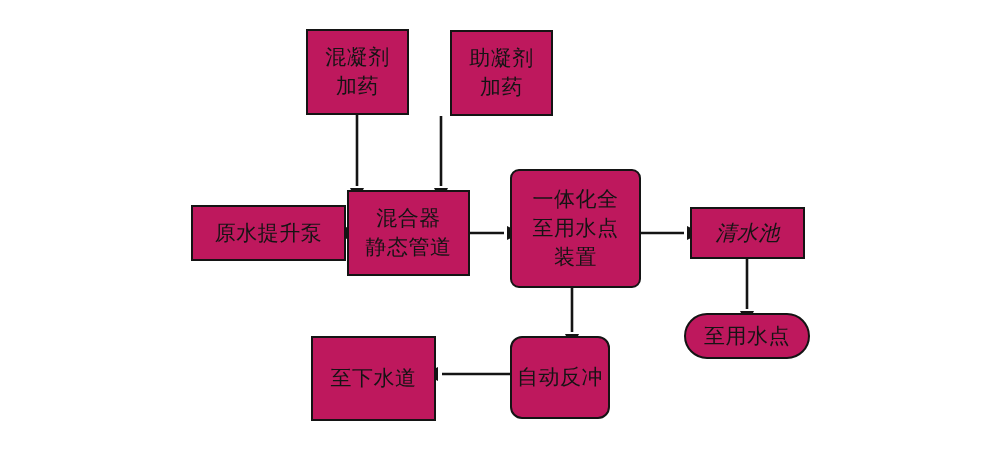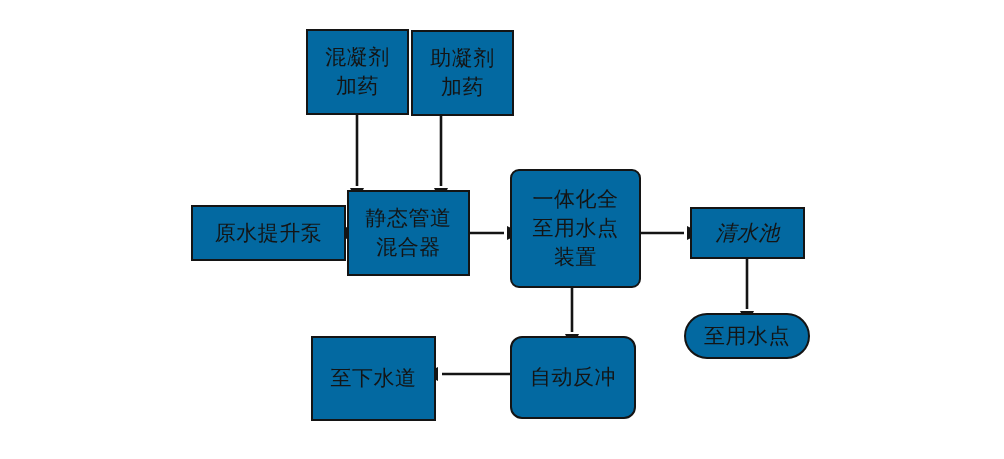--- a/index.html
+++ b/index.html
@@ -12,21 +12,21 @@
     width: 1004px;
     height: 459px;
     background: #ffffff;
     font-family: "Liberation Sans", "DejaVu Sans", sans-serif;
     overflow: hidden;
   }
   .node {
     position: absolute;
     box-sizing: border-box;
     border: 2px solid #1a1a1a;
-    background: #0369a1;
+    background: #be185d;
     display: flex;
     flex-direction: column;
     align-items: center;
     justify-content: center;
     color: #141414;
     font-size: 21px;
     line-height: 1.38;
     letter-spacing: 0.5px;
     text-align: center;
     white-space: pre;
@@ -74,22 +74,22 @@
         <path d="M 572,288 L 572,332" stroke="#141414" stroke-width="2.6" fill="none"></path>
         <polygon points="572,348 565,334 579,334" fill="#141414"></polygon>
       </g>
       <g>
         <path d="M 510,374 L 442,374" stroke="#141414" stroke-width="2.6" fill="none"></path>
         <polygon points="424,374 438,367 438,381" fill="#141414"></polygon>
       </g>
     </svg>
   <div id="nodes-layer">
       <div class="node" style="left: 306px; top: 29px; width: 103px; height: 86px; border-color: rgb(20, 20, 20); color: rgb(20, 20, 20);"><span class="ln">混凝剂</span><span class="ln">加药</span></div>
-      <div class="node" style="left: 411px; top: 30px; width: 103px; height: 86px; border-color: rgb(20, 20, 20); color: rgb(20, 20, 20);"><span class="ln">助凝剂</span><span class="ln">加药</span></div>
+      <div class="node" style="left: 450px; top: 30px; width: 103px; height: 86px; border-color: rgb(20, 20, 20); color: rgb(20, 20, 20);"><span class="ln">助凝剂</span><span class="ln">加药</span></div>
       <div class="node" style="left: 153px; top: 205px; width: 155px; height: 56px; border-color: rgb(20, 20, 20); color: rgb(20, 20, 20); margin-left: 38px;"><span class="ln">原水提升泵</span></div>
-      <div class="node" style="left: 347px; top: 190px; width: 123px; height: 86px; border-color: rgb(20, 20, 20); color: rgb(20, 20, 20);"><span class="ln">静态管道</span><span class="ln">混合器</span></div>
+      <div class="node" style="left: 347px; top: 190px; width: 123px; height: 86px; border-color: rgb(20, 20, 20); color: rgb(20, 20, 20);"><span class="ln">混合器</span><span class="ln">静态管道</span></div>
       <div class="node" style="left: 510px; top: 169px; width: 131px; height: 119px; border-color: rgb(20, 20, 20); color: rgb(20, 20, 20); border-radius: 9px;"><span class="ln">一体化全</span><span class="ln">至用水点</span><span class="ln">装置</span></div>
       <div class="node" style="left: 690px; top: 207px; width: 115px; height: 52px; border-color: rgb(20, 20, 20); color: rgb(20, 20, 20); font-style: italic;"><span class="ln">清水池</span></div>
       <div class="node" style="left: 684px; top: 313px; width: 126px; height: 46px; border-color: rgb(20, 20, 20); color: rgb(20, 20, 20); border-radius: 23px;"><span class="ln">至用水点</span></div>
-      <div class="node" style="left: 510px; top: 336px; width: 126px; height: 83px; border-color: rgb(20, 20, 20); color: rgb(20, 20, 20); border-radius: 12px;"><span class="ln">自动反冲</span></div>
+      <div class="node" style="left: 510px; top: 336px; width: 100px; height: 83px; border-color: rgb(20, 20, 20); color: rgb(20, 20, 20); border-radius: 12px;"><span class="ln">自动反冲</span></div>
       <div class="node" style="left: 311px; top: 336px; width: 125px; height: 85px; border-color: rgb(20, 20, 20); color: rgb(20, 20, 20); align-items: center;"><span class="ln">至下水道</span></div>
     </div>
 </div>
 
 </body></html>

